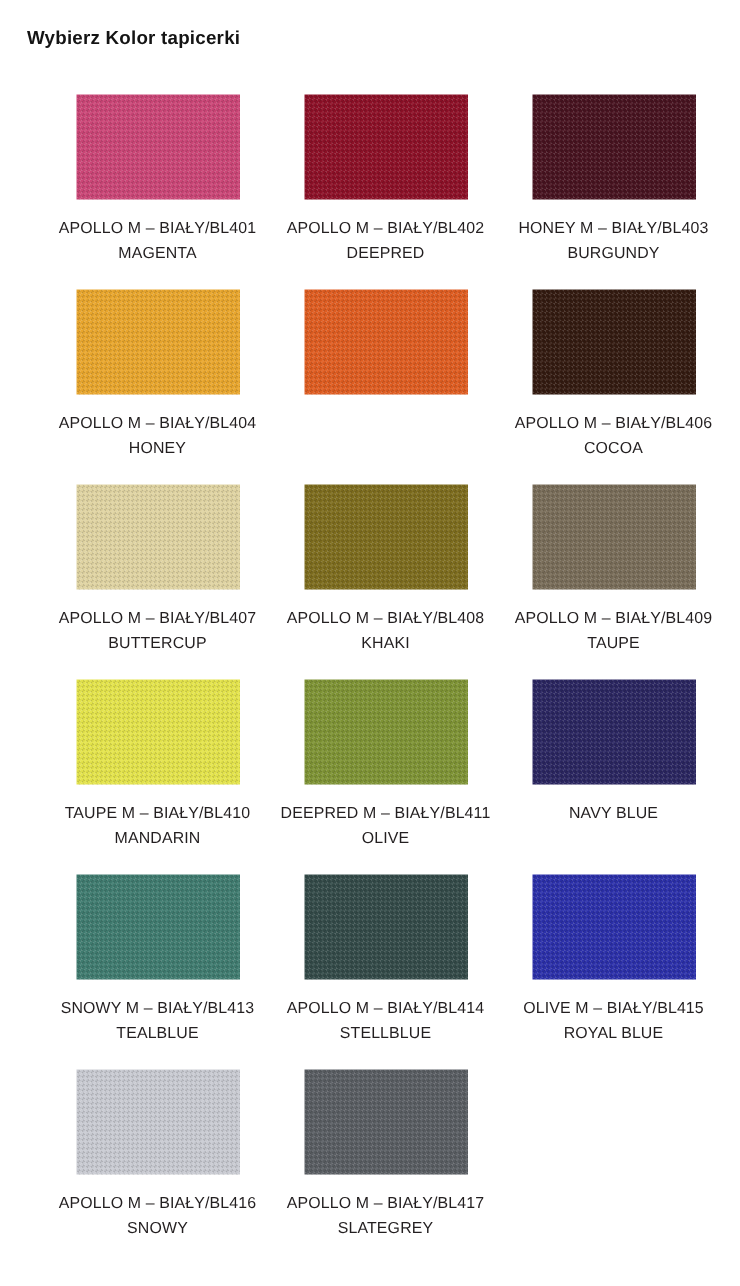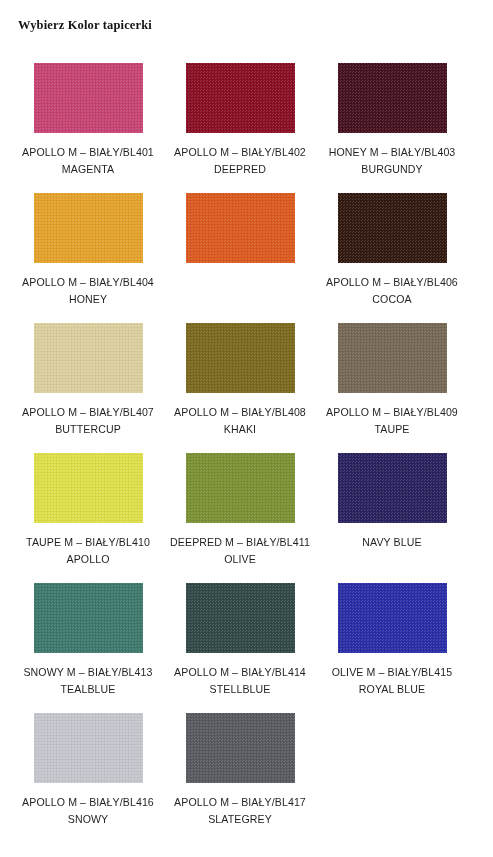--- a/index.html
+++ b/index.html
@@ -25,32 +25,31 @@
 
   .page-title {
     position: absolute;
     left: 18px;
     top: 18px;
     font-size: 12.5px;
     font-weight: bold;
     letter-spacing: 0.15px;
     color: #141414;
     white-space: nowrap;
-    font-family: Liberation Serif, serif;
   }
 
   .swatch-grid {
     position: absolute;
     left: 0;
     top: 52px;
     width: 493px;
     display: grid;
     grid-template-columns: repeat(3, 152px);
     justify-content: start;
-    padding-left: 12px;
+    padding-left: 29px;
     box-sizing: border-box;
     row-gap: 0px;
   }
 
   .swatch-cell {
     width: 152px;
     height: 130px;
     box-sizing: border-box;
     display: flex;
     flex-direction: column;
@@ -156,21 +155,21 @@
         <div class="swatch-chip" style="background-color: rgb(120, 108, 88);"></div>
         <div class="swatch-caption">
           <span class="caption-code">APOLLO M – BIAŁY/BL409</span>
           <span class="caption-name">TAUPE</span>
         </div>
       </div>
       <div class="swatch-cell">
         <div class="swatch-chip" style="background-color: rgb(228, 228, 75);"></div>
         <div class="swatch-caption">
           <span class="caption-code">TAUPE M – BIAŁY/BL410</span>
-          <span class="caption-name">APOLLO</span>
+          <span class="caption-name">MANDARIN</span>
         </div>
       </div>
       <div class="swatch-cell">
         <div class="swatch-chip" style="background-color: rgb(126, 147, 52);"></div>
         <div class="swatch-caption">
           <span class="caption-code">DEEPRED M – BIAŁY/BL411</span>
           <span class="caption-name">OLIVE</span>
         </div>
       </div>
       <div class="swatch-cell">

